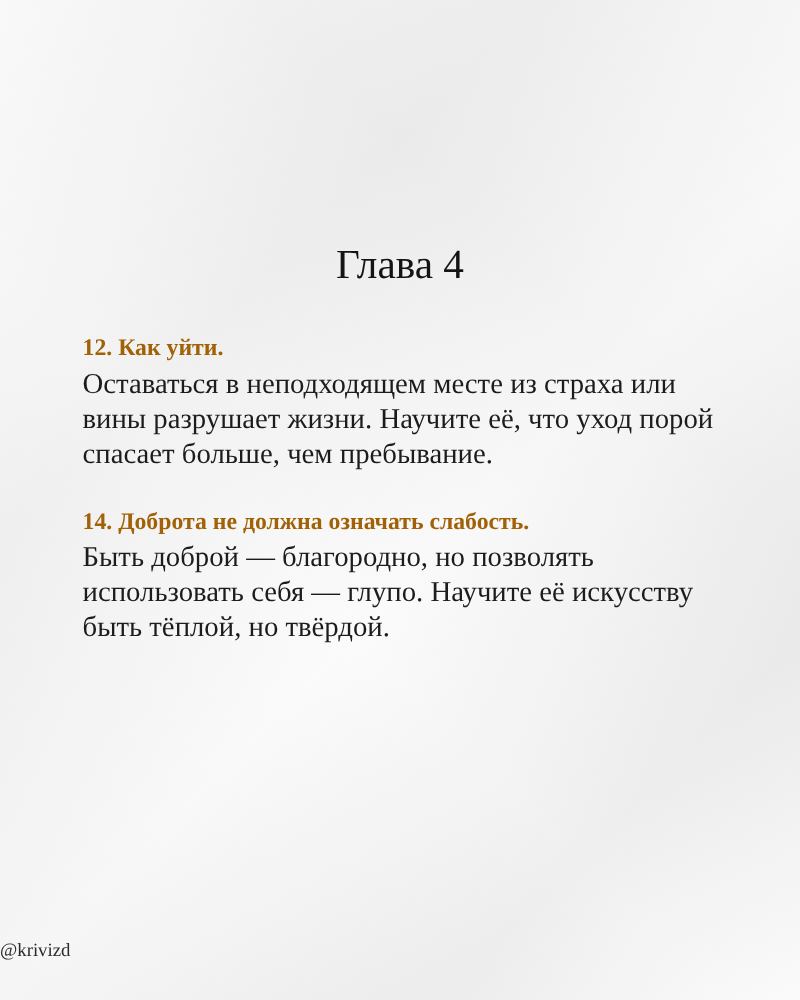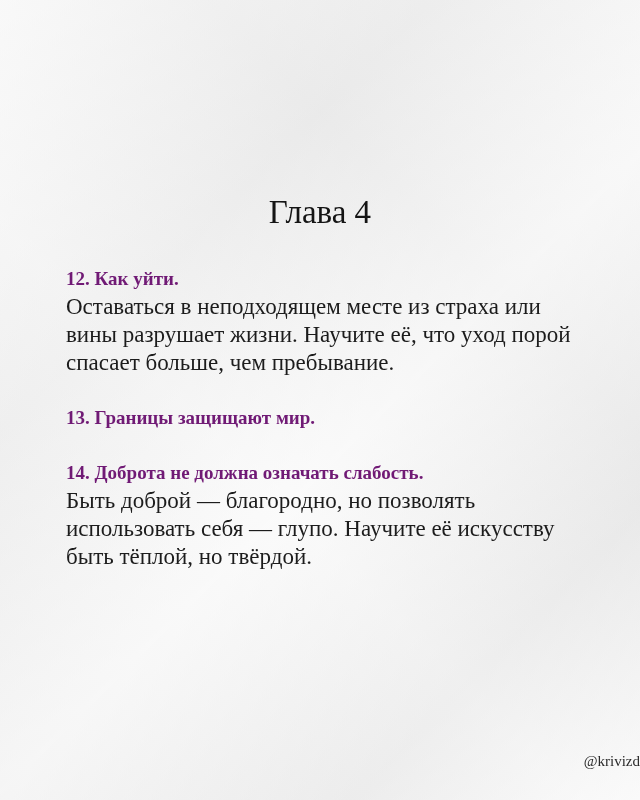--- a/index.html
+++ b/index.html
@@ -13,40 +13,39 @@
       color: #1a1a1a;
       position: relative;
     }
     .page { position: absolute; left: 0; top: 0; width: 640px; height: 578px; border-radius: 23px; }
     .title {
       position: absolute; top: 190px; left: 0; width: 640px;
       text-align: center; font-size: 33px; line-height: 44px; color: #141414;
     }
     .content { position: absolute; left: 66px; top: 264px; width: 520px; }
     .section { margin-bottom: 26px; }
-    .section-heading { font-weight: bold; font-size: 19px; line-height: 29px; color: #701a75; }
+    .section-heading { font-weight: bold; font-size: 19px; line-height: 29px; color: #a16207; }
     .section-body { font-size: 23px; line-height: 28px; color: #1c1c1c; }
     .footer {
-      position: absolute; top: 753px; left: 0; width: 640px; text-align: right;
+      position: absolute; top: 753px; left: 0; width: 640px; text-align: left;
       font-size: 15px; color: #2a2a2a;
     }
   </style>
 </head>
 <body>
 
 <div class="page">
   <div class="title">Глава 4</div>
 
   <div class="content">
     <div class="section">
       <div class="section-heading">12. Как уйти.</div>
       <div class="section-body">Оставаться в неподходящем месте из страха или вины разрушает жизни. Научите её, что уход порой спасает больше, чем пребывание.</div>
     </div>
     <div class="section">
-      <div class="section-heading">13. Границы защищают мир.</div>
     </div>
     <div class="section">
       <div class="section-heading">14. Доброта не должна означать слабость.</div>
       <div class="section-body">Быть доброй — благородно, но позволять использовать себя — глупо. Научите её искусству быть тёплой, но твёрдой.</div>
     </div>
   </div>
 
   <div class="footer">@krivizd</div>
 </div>
 

